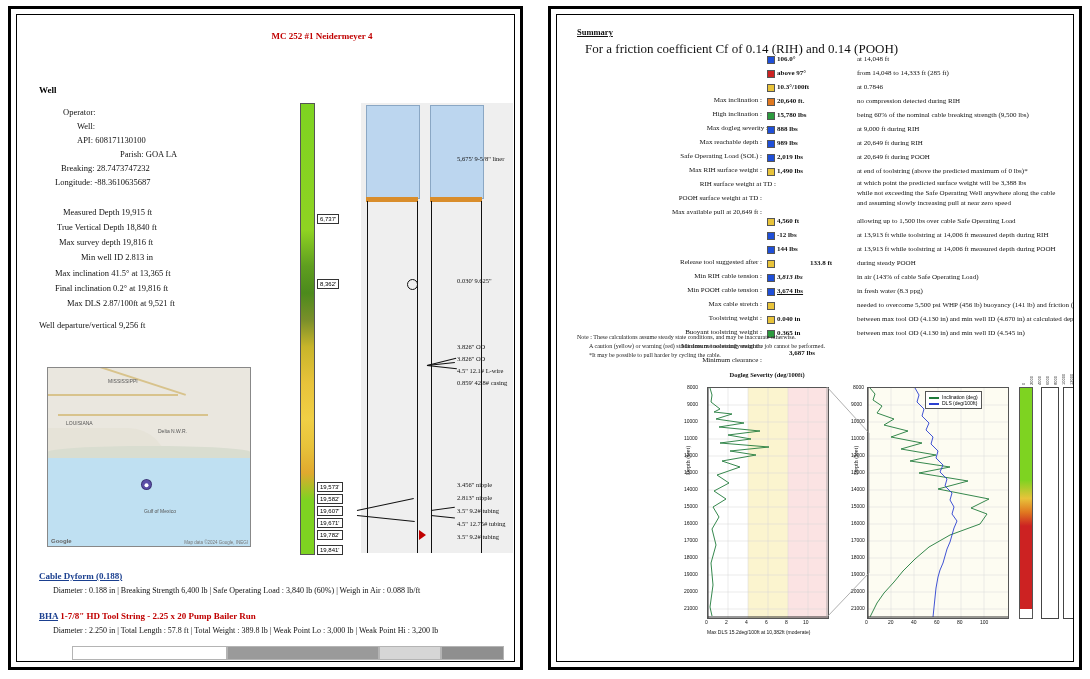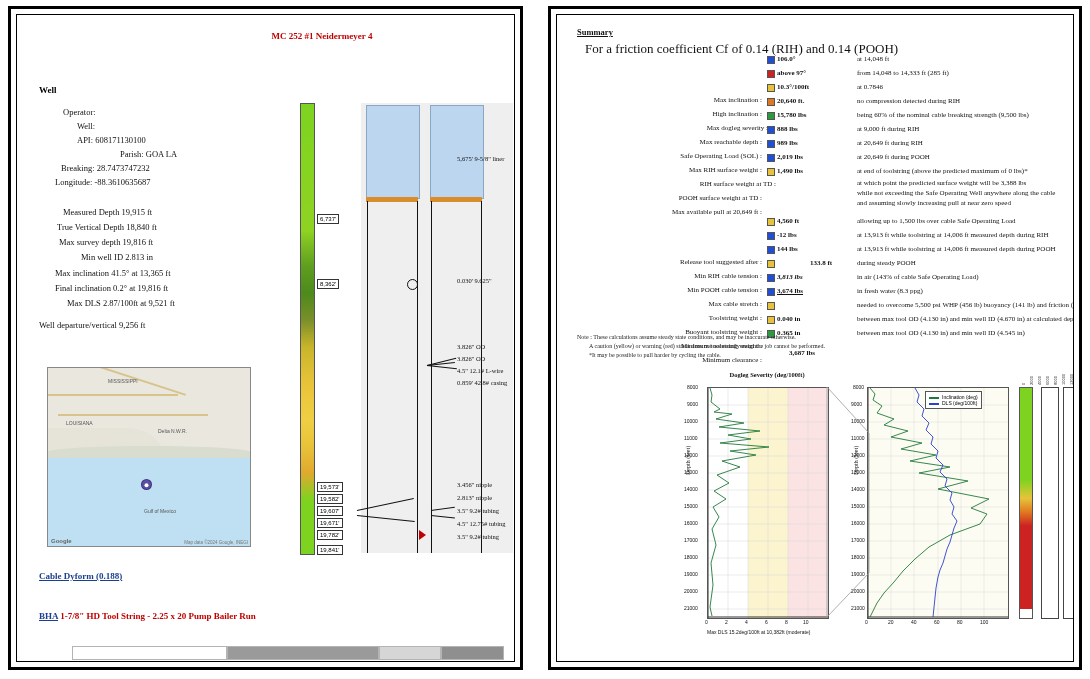--- a/index.html
+++ b/index.html
@@ -161,21 +161,23 @@
 
   <div class="leader" style="left:410px;top:350px;width:28px;transform:rotate(-6deg);"></div>
   <div class="leader" style="left:410px;top:350px;width:30px;transform:rotate(6deg);"></div>
   <div class="leader" style="left:410px;top:350px;width:30px;transform:rotate(-14deg);"></div>
   <div class="leader" style="left:340px;top:495px;width:58px;transform:rotate(-12deg);"></div>
   <div class="leader" style="left:340px;top:500px;width:58px;transform:rotate(6deg);"></div>
   <div class="leader" style="left:414px;top:495px;width:24px;transform:rotate(-8deg);"></div>
   <div class="leader" style="left:414px;top:500px;width:24px;transform:rotate(6deg);"></div>
 
   <div class="cable-h">Cable  Dyform (0.188)</div>
+  <div class="cable-l">Diameter : 0.188 in  |  Breaking Strength 6,400 lb  |  Safe Operating Load : 3,840 lb (60%)  |  Weigh in Air : 0.088 lb/ft</div>
   <div class="bha-h"><u>BHA</u> <span>1-7/8" HD Tool String - 2.25 x 20 Pump Bailer Run</span></div>
+  <div class="bha-l">Diameter : 2.250 in  |  Total Length : 57.8 ft  |  Total Weight : 389.8 lb  |  Weak Point Lo : 3,000 lb  |  Weak Point Hi : 3,200 lb</div>
 
   <div class="footbar">
     <div class="fb1"></div>
     <div class="fb2"></div>
     <div class="fb3"></div>
     <div class="fb4"></div>
   </div>
 
  </div>
 </div>

